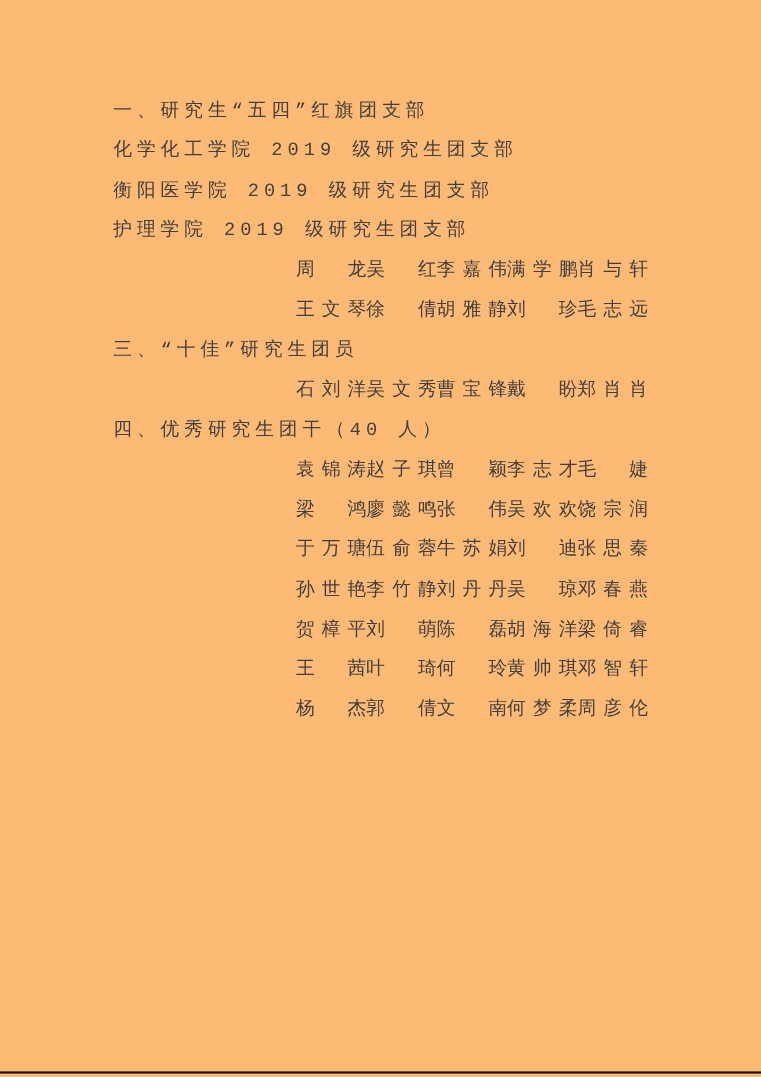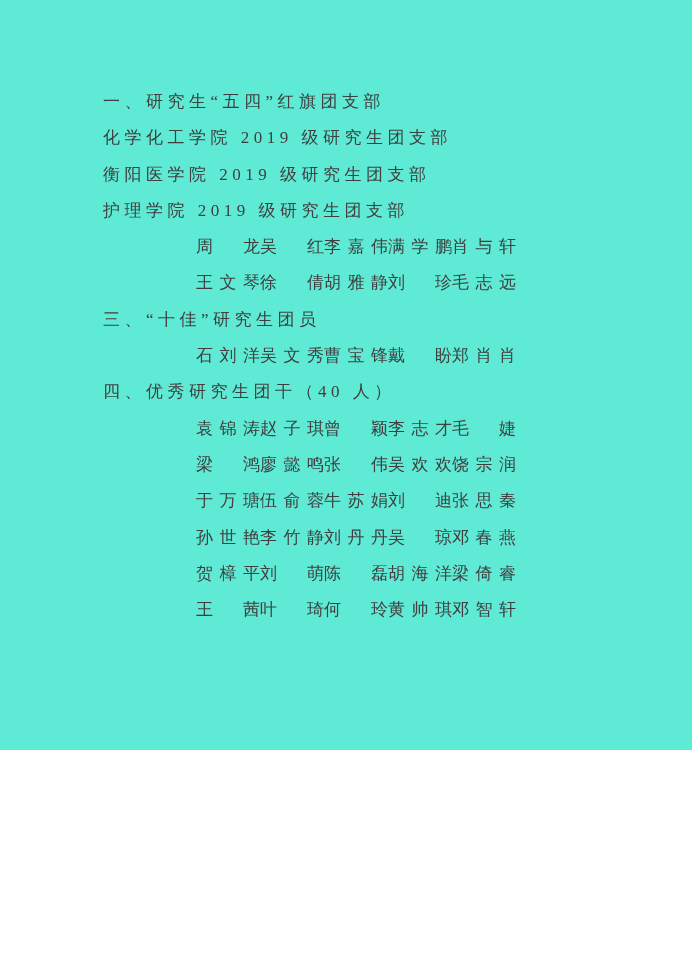--- a/index.html
+++ b/index.html
@@ -3,41 +3,41 @@
 <meta charset="utf-8">
 <style>
   html, body {
     margin: 0;
     padding: 0;
     background: #ffffff;
   }
   .page {
     position: relative;
     width: 692px;
-    height: 750px;
-    background: #5eead4;
+    height: 979px;
+    background: #fdba74;
     overflow: hidden;
-    font-family: Liberation Serif, serif;
+    font-family: Liberation Mono, monospace;
     color: #3f3f3f;
   }
   .content {
     padding: 84px 60px 0 103px;
   }
   .line {
     height: 36.3px;
     line-height: 36.3px;
     font-size: 17px;
     letter-spacing: 4.5px;
     white-space: nowrap;
     font-weight: 400;
   }
   .name-row {
     height: 36.3px;
     display: flex;
-    justify-content: center;
+    justify-content: flex-end;
     align-items: center;
     width: 466px;
     margin-left: 20px;
   }
   .name {
     display: inline-block;
     width: 64px;
     font-size: 17px;
     letter-spacing: 0;
     text-align: justify;
@@ -126,16 +126,23 @@
       <span class="name">胡海洋</span>
       <span class="name">梁倚睿</span>
     </div>
     <div class="name-row">
       <span class="name">王茜</span>
       <span class="name">叶琦</span>
       <span class="name">何玲</span>
       <span class="name">黄帅琪</span>
       <span class="name">邓智轩</span>
     </div>
+    <div class="name-row">
+      <span class="name">杨杰</span>
+      <span class="name">郭倩</span>
+      <span class="name">文南</span>
+      <span class="name">何梦柔</span>
+      <span class="name">周彦伦</span>
+    </div>
 
   </div>
   <div class="bottom-rule"></div>
 </div>
 
 </body></html>

